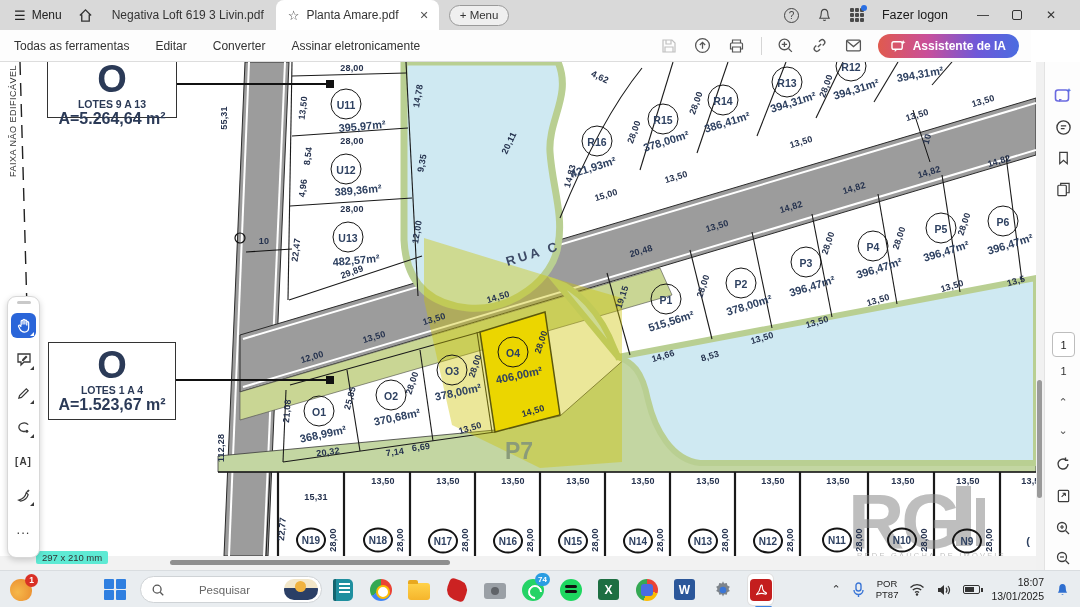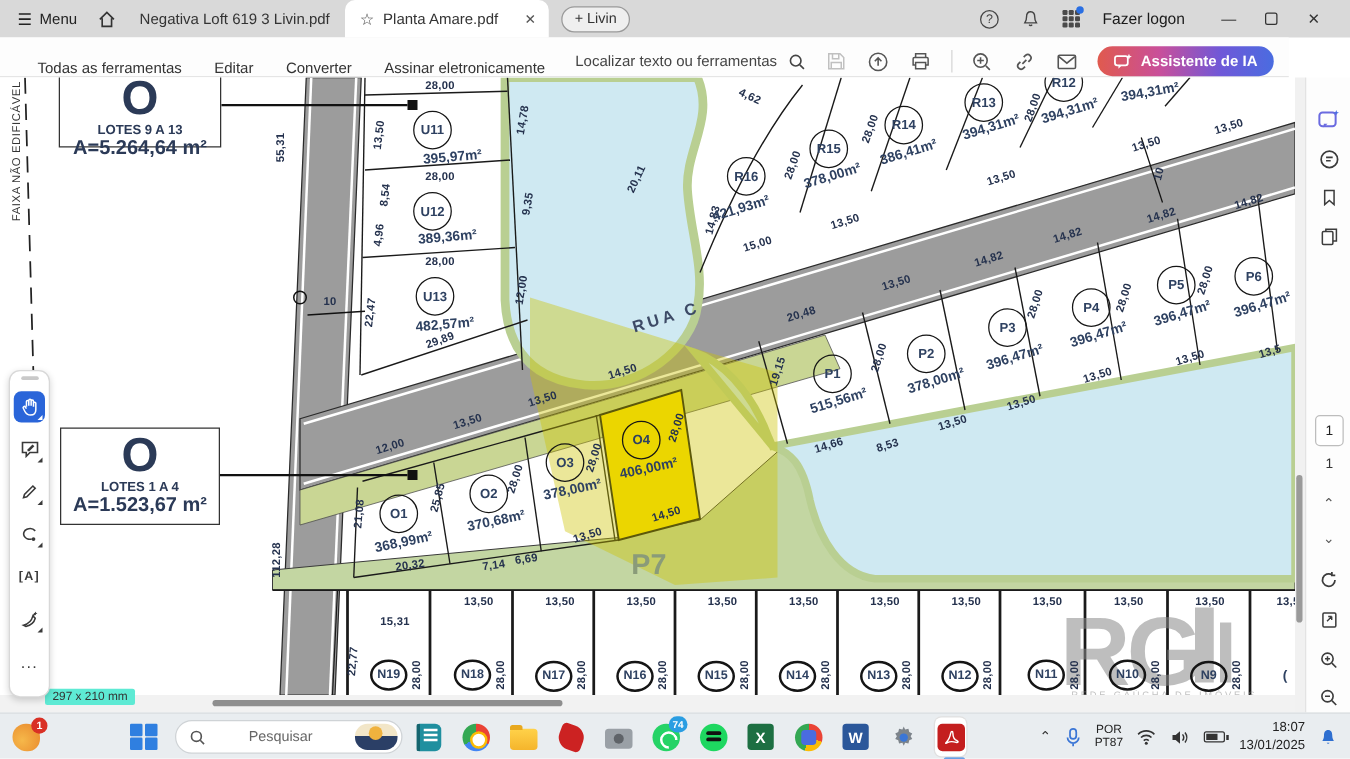--- a/index.html
+++ b/index.html
@@ -21,21 +21,21 @@
   .help-ic { width:15px; height:15px; border:1.4px solid #444; border-radius:50%; font-size:10px; display:flex; align-items:center; justify-content:center; color:#444; }
   .grid-ic { position:relative; width:14px; height:14px; display:grid; grid-template-columns:repeat(3,4px); grid-template-rows:repeat(3,4px); gap:1px; }
   .grid-ic i { background:#4a4a4a; border-radius:1px; }
   .grid-dot { position:absolute; right:-3px; top:-3px; width:6px; height:6px; background:#2a6fe3; border-radius:50%; }
   .signin { font-size:12.5px; color:#1a1a1a; }
   .winctl { display:flex; align-items:center; gap:0; }
   .winctl > div { width:34px; height:30px; display:flex; align-items:center; justify-content:center; color:#333; font-size:12px; }
   .restore-sq { width:10px; height:10px; border:1.2px solid #333; border-radius:2px; }
 
   
-  #toolbar { position:absolute; left:0; top:30px; width:1031px; height:32px; background:#fdfdfd; border-bottom:1px solid #ddd; display:flex; align-items:flex-end;padding-left:16px; }
+  #toolbar { position:absolute; left:0; top:30px; width:1031px; height:32px; background:#fdfdfd; border-bottom:1px solid #ddd; display:flex; align-items:center; }
   .tl-left { display:flex; align-items:center; gap:26px; padding-left:14px; font-size:12px; color:#333; }
   .tl-right { margin-left:auto; display:flex; align-items:center; gap:14px; padding-right:12px; }
   .search-lbl { display:flex; align-items:center; gap:8px; font-size:12px; color:#444; }
   .icbtn { width:20px; height:20px; display:flex; align-items:center; justify-content:center; }
   .vdiv { width:1px; height:18px; background:#d5d5d5; }
   .ai-pill { height:24px; border-radius:12px; display:flex; align-items:center; gap:7px; padding:0 13px; color:#fff; font-size:12px; font-weight:bold;
              background:linear-gradient(90deg,#e05a4e 0%,#c94f9a 35%,#6f58d8 70%,#4a6ce0 100%); }
 
   
   #viewer { position:absolute; left:0; top:62px; width:1036px; height:508px; background:#fff; }
@@ -140,21 +140,21 @@
         </svg>
     </div>
     <div class="tab inactive">
       <span style="overflow:hidden;text-overflow:ellipsis;">Negativa Loft 619 3 Livin.pdf</span>
     </div>
     <div class="tab active">
       <span class="star">☆</span>
       <span>Planta Amare.pdf</span>
       <span class="closex">✕</span>
     </div>
-    <div class="create-btn">+ Livin</div>
+    <div class="create-btn">+ Menu</div>
     <div class="tb-right">
       <div class="help-ic">?</div>
       <svg width="15" height="16" viewBox="0 0 16 16">
           <path d="M8 2 C5.5 2 4.5 4 4.5 6.5 C4.5 9.5 3.5 10.5 3 11.5 H13 C12.5 10.5 11.5 9.5 11.5 6.5 C11.5 4 10.5 2 8 2 Z M6.8 13 a1.3 1.3 0 0 0 2.4 0" fill="none" stroke="#444" stroke-width="1.2"></path>
         </svg>
       <div class="grid-ic">
         <i></i>
           <i></i>
           <i></i>
           <i></i>
@@ -177,27 +177,20 @@
   </div>
 
   <div id="toolbar">
     <div class="tl-left">
       <span>Todas as ferramentas</span>
       <span>Editar</span>
       <span>Converter</span>
       <span>Assinar eletronicamente</span>
     </div>
     <div class="tl-right">
-      <div class="search-lbl">
-        <span>Localizar texto ou ferramentas</span>
-        <svg width="15" height="15" viewBox="0 0 16 16">
-            <circle cx="7" cy="7" r="4.5" fill="none" stroke="#444" stroke-width="1.4"></circle>
-            <line x1="10.5" y1="10.5" x2="14" y2="14" stroke="#444" stroke-width="1.4"></line>
-          </svg>
-      </div>
       <div class="icbtn">
         <svg width="16" height="16" viewBox="0 0 16 16">
             <path d="M2 2 H11 L14 5 V14 H2 Z M5 2 V6 H10 V2 M4 14 V9 H12 V14" fill="none" stroke="#c0c0c0" stroke-width="1.2"></path>
           </svg>
       </div>
       <div class="icbtn">
         <svg width="17" height="17" viewBox="0 0 16 16">
             <circle cx="8" cy="8" r="6.5" fill="none" stroke="#555" stroke-width="1.2"></circle>
             <path d="M8 11 V5 M5.5 7.5 L8 5 L10.5 7.5" fill="none" stroke="#555" stroke-width="1.2"></path>
           </svg>

